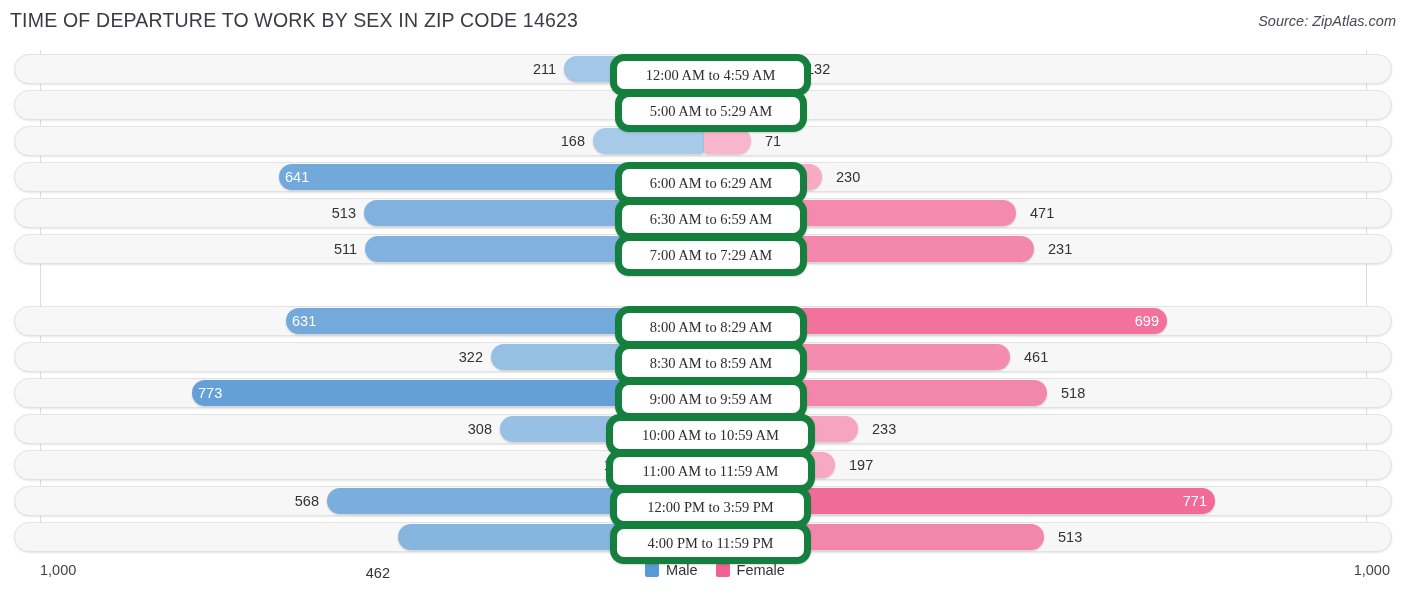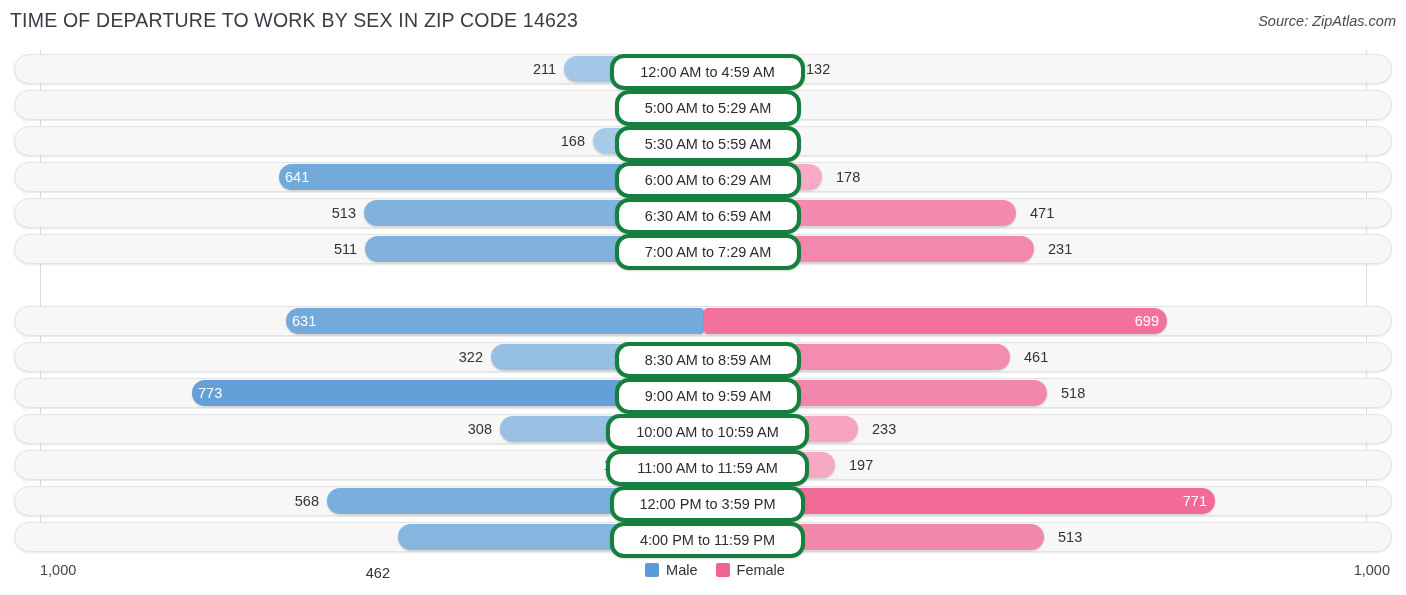--- a/index.html
+++ b/index.html
@@ -58,27 +58,28 @@
     position:absolute;top:1px;height:26px;line-height:26px;
     font-size:14.5px;color:#333;white-space:nowrap;
   }
   .val.left-out{text-align:right;}
   .val.right-out{text-align:left;padding-left:6px;}
   .val.inside{color:#ffffff;}
 
   .pill{
     position:absolute;top:-1px;height:28px;line-height:28px;
     background:#ffffff;
-    border:4px solid #15803d;
+    border:7px solid #15803d;
     border-radius:14px;
     font-size:14.5px;color:#2c2c33;
     text-align:center;
     box-shadow:0 1px 2px rgba(0,0,0,0.16);
     white-space:nowrap;
     z-index:5;
+    font-family:Liberation Serif, serif;
   }
 
   
   .footer{position:absolute;left:0;top:552px;width:1406px;height:43px;padding-left:24px;}
   .tick{
     position:absolute;top:10px;font-size:14.5px;color:#444;white-space:nowrap;
   }
   .tick-left{left:40px;}
   .tick-right{right:40px;}
   .legend{
@@ -117,29 +118,28 @@
           <div class="val right-out" style="left: 706px; width: 60px;">14</div>
           <div class="pill" style="width: 178px; left: 600px;">5:00 AM to 5:29 AM</div>
         </div>
       </div>
       <div class="row" style="top: 76px;">
         <div class="barwrap">
           <div class="bar male" style="left: 578px; width: 111px; background: rgb(167, 202, 233);"></div>
           <div class="bar female" style="left: 689px; width: 47px; background: rgb(248, 181, 204);"></div>
           <div class="val left-out" style="left: 512px; width: 58px;">168</div>
           <div class="val right-out" style="left: 744px; width: 60px;">71</div>
-          <div class="pill" style="width: 178px; left: 600px;">5:30 AM to 5:59 AM</div>
         </div>
       </div>
       <div class="row" style="top: 112px;">
         <div class="barwrap">
           <div class="bar male" style="left: 264px; width: 425px; background: rgb(114, 169, 219);"></div>
           <div class="bar female" style="left: 689px; width: 118px; background: rgb(247, 170, 196);"></div>
           <div class="val inside" style="left: 270px; width: 60px; text-align: left;">641</div>
-          <div class="val right-out" style="left: 815px; width: 60px;">178</div>
+          <div class="val right-out" style="left: 815px; width: 60px;">230</div>
           <div class="pill" style="width: 178px; left: 600px;">6:00 AM to 6:29 AM</div>
         </div>
       </div>
       <div class="row" style="top: 148px;">
         <div class="barwrap">
           <div class="bar male" style="left: 349px; width: 340px; background: rgb(129, 178, 223);"></div>
           <div class="bar female" style="left: 689px; width: 312px; background: rgb(244, 139, 174);"></div>
           <div class="val left-out" style="left: 283px; width: 58px;">513</div>
           <div class="val right-out" style="left: 1009px; width: 60px;">471</div>
           <div class="pill" style="width: 178px; left: 600px;">6:30 AM to 6:59 AM</div>
@@ -153,20 +153,21 @@
           <div class="val right-out" style="left: 1027px; width: 60px;">231</div>
           <div class="pill" style="width: 178px; left: 600px;">7:00 AM to 7:29 AM</div>
         </div>
       </div>
       <div class="row" style="top: 256px;">
         <div class="barwrap">
           <div class="bar male" style="left: 271px; width: 418px; background: rgb(115, 170, 219);"></div>
           <div class="bar female" style="left: 689px; width: 463px; background: rgb(242, 114, 157);"></div>
           <div class="val inside" style="left: 277px; width: 60px; text-align: left;">631</div>
           <div class="val inside" style="left: 1086px; width: 58px; text-align: right;">699</div>
+          <div class="pill" style="width: 178px; left: 600px;">8:00 AM to 8:29 AM</div>
         </div>
       </div>
       <div class="row" style="top: 292px;">
         <div class="barwrap">
           <div class="bar male" style="left: 476px; width: 213px; background: rgb(150, 191, 228);"></div>
           <div class="bar female" style="left: 689px; width: 306px; background: rgb(244, 140, 175);"></div>
           <div class="val left-out" style="left: 410px; width: 58px;">322</div>
           <div class="val right-out" style="left: 1003px; width: 60px;">461</div>
           <div class="pill" style="width: 178px; left: 600px;">8:30 AM to 8:59 AM</div>
         </div>

